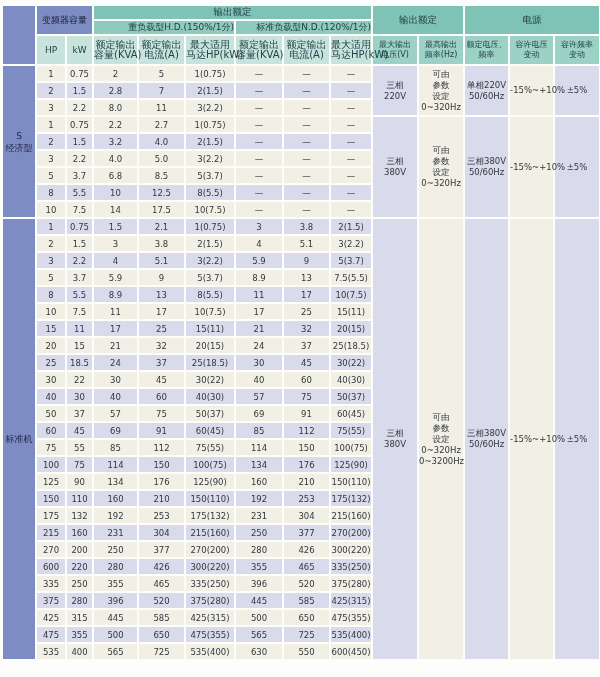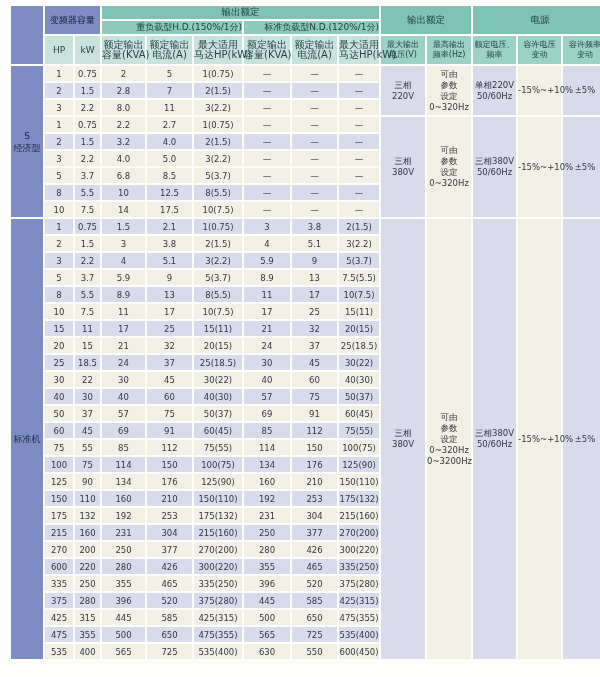--- a/index.html
+++ b/index.html
@@ -1,16 +1,16 @@
 <!DOCTYPE html>
 <html><head>
 <meta charset="utf-8">
 <style>
   html,body{margin:0;padding:0;background:#ffffff;}
-  .page{width:600px;height:677px;background:#fdfdfb;box-sizing:border-box;padding:4px 1px 0 9px;
+  .page{width:600px;height:677px;background:#fdfdfb;box-sizing:border-box;padding:4px 1px 0 1px;
         font-family:"DejaVu Sans",sans-serif;}
   table.spec{table-layout:fixed;width:598px;border-collapse:separate;border-spacing:2px;}
   td,th{padding:0;margin:0;text-align:center;vertical-align:middle;font-weight:normal;
         white-space:nowrap;overflow:visible;}
   
   .h-blue {background:#7d8cc3;color:#1c2335;font-size:9px;}
   .h-teal1{background:#7fc3b6;color:#1e3a3d;font-size:9.5px;}
   .h-teal2{background:#8ecabd;color:#1e3a3d;font-size:9px;text-align:right;}
   .h-teal3{background:#c7e3dc;color:#25424a;font-size:10px;line-height:10px;}
   .h-teal4{background:#9cd1c6;color:#1e3a3d;font-size:8px;line-height:10px;}

